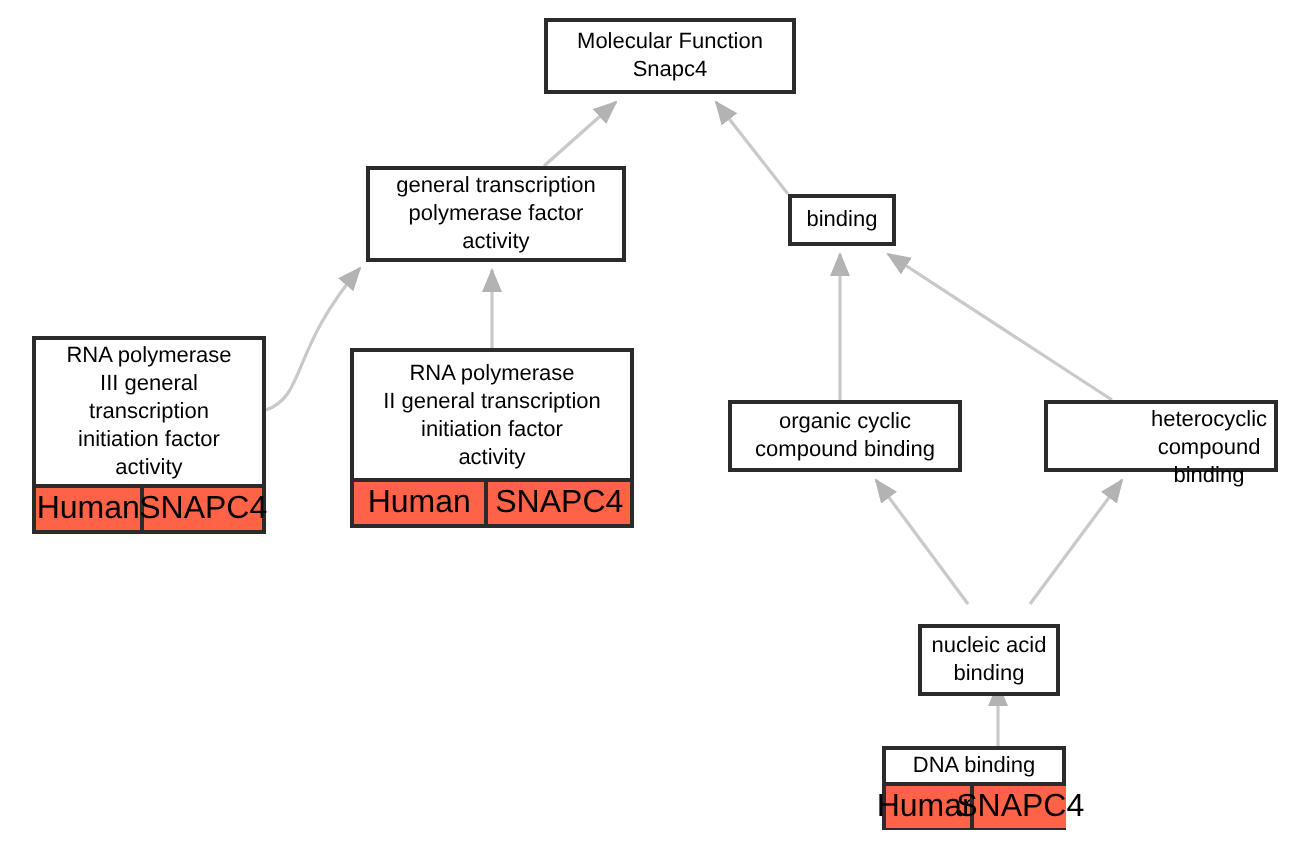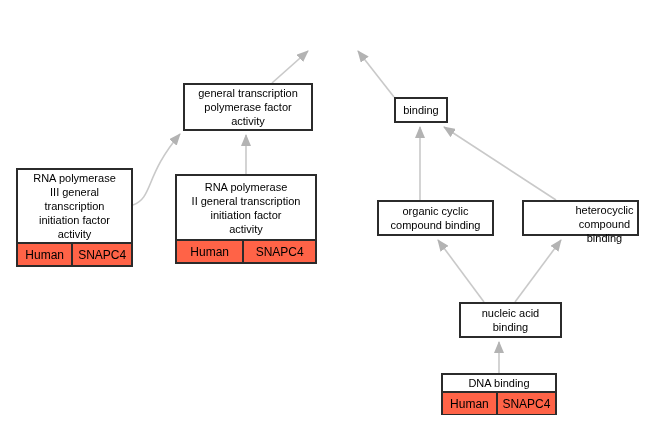--- a/index.html
+++ b/index.html
@@ -42,21 +42,21 @@
     display: flex;
     border-top: 2px solid var(--node-border, #2b2b2b);
     height: 21px;
     flex: none;
   }
   .tag {
     background: var(--tag-fill, #ff6347);
     display: flex;
     align-items: center;
     justify-content: center;
-    font-size: 12px;
+    font-size: 16px;
   }
   .tag-organism { width: 48%; }
   .tag-gene { width: 52%; border-left: 2px solid var(--node-border, #2b2b2b); }
 </style>
 </head>
 <body>
 
 <div id="canvas">
 
   <svg id="edge-layer" viewBox="0 0 653 429">
@@ -71,20 +71,24 @@
       <path d="M 246 174 L 246 135" marker-end="url(#arrow)"></path>
       <path d="M 133 205 C 153 198 145 175 180 134" marker-end="url(#arrow)"></path>
       <path d="M 420 200 L 420 127" marker-end="url(#arrow)"></path>
       <path d="M 556 200 L 444 127" marker-end="url(#arrow)"></path>
       <path d="M 484 302 L 438 240" marker-end="url(#arrow)"></path>
       <path d="M 515 302 L 561 240" marker-end="url(#arrow)"></path>
       <path d="M 499 373 L 499 342" marker-end="url(#arrow)"></path>
     </g>
   </svg>
 
+  <div class="node" style="left:272px; top:9px; width:126px; height:38px;">
+    <div class="node-label">Molecular Function
+Snapc4</div>
+  </div>
 
   <div class="node" style="left:183px; top:83px; width:130px; height:48px;">
     <div class="node-label">general transcription
 polymerase factor
 activity</div>
   </div>
 
   <div class="node" style="left:394px; top:97px; width:54px; height:26px;">
     <div class="node-label">binding</div>
   </div>
@@ -105,36 +109,36 @@
     <div class="node-label">RNA polymerase
 II general transcription
 initiation factor
 activity</div>
     <div class="tag-row">
       <div class="tag tag-organism">Human</div>
       <div class="tag tag-gene">SNAPC4</div>
     </div>
   </div>
 
-  <div class="node" style="left:377px; top:200px; width:117px; height:36px;">
+  <div class="node" style="left:364px; top:200px; width:117px; height:36px;">
     <div class="node-label">organic cyclic
 compound binding</div>
   </div>
 
   <div class="node" style="left:522px; top:200px; width:117px; height:36px;padding-left:48px;">
     <div class="node-label">heterocyclic
 compound binding</div>
   </div>
 
-  <div class="node" style="left:459px; top:302px; width:103px; height:36px;">
+  <div class="node" style="left:459px; top:312px; width:71px; height:36px;">
     <div class="node-label">nucleic acid
 binding</div>
   </div>
 
-  <div class="node" style="left:441px; top:373px; width:116px; height:42px;">
+  <div class="node" style="left:441px; top:373px; width:92px; height:42px;">
     <div class="node-label">DNA binding</div>
     <div class="tag-row">
       <div class="tag tag-organism">Human</div>
       <div class="tag tag-gene">SNAPC4</div>
     </div>
   </div>
 
 </div>
 
 </body></html>

